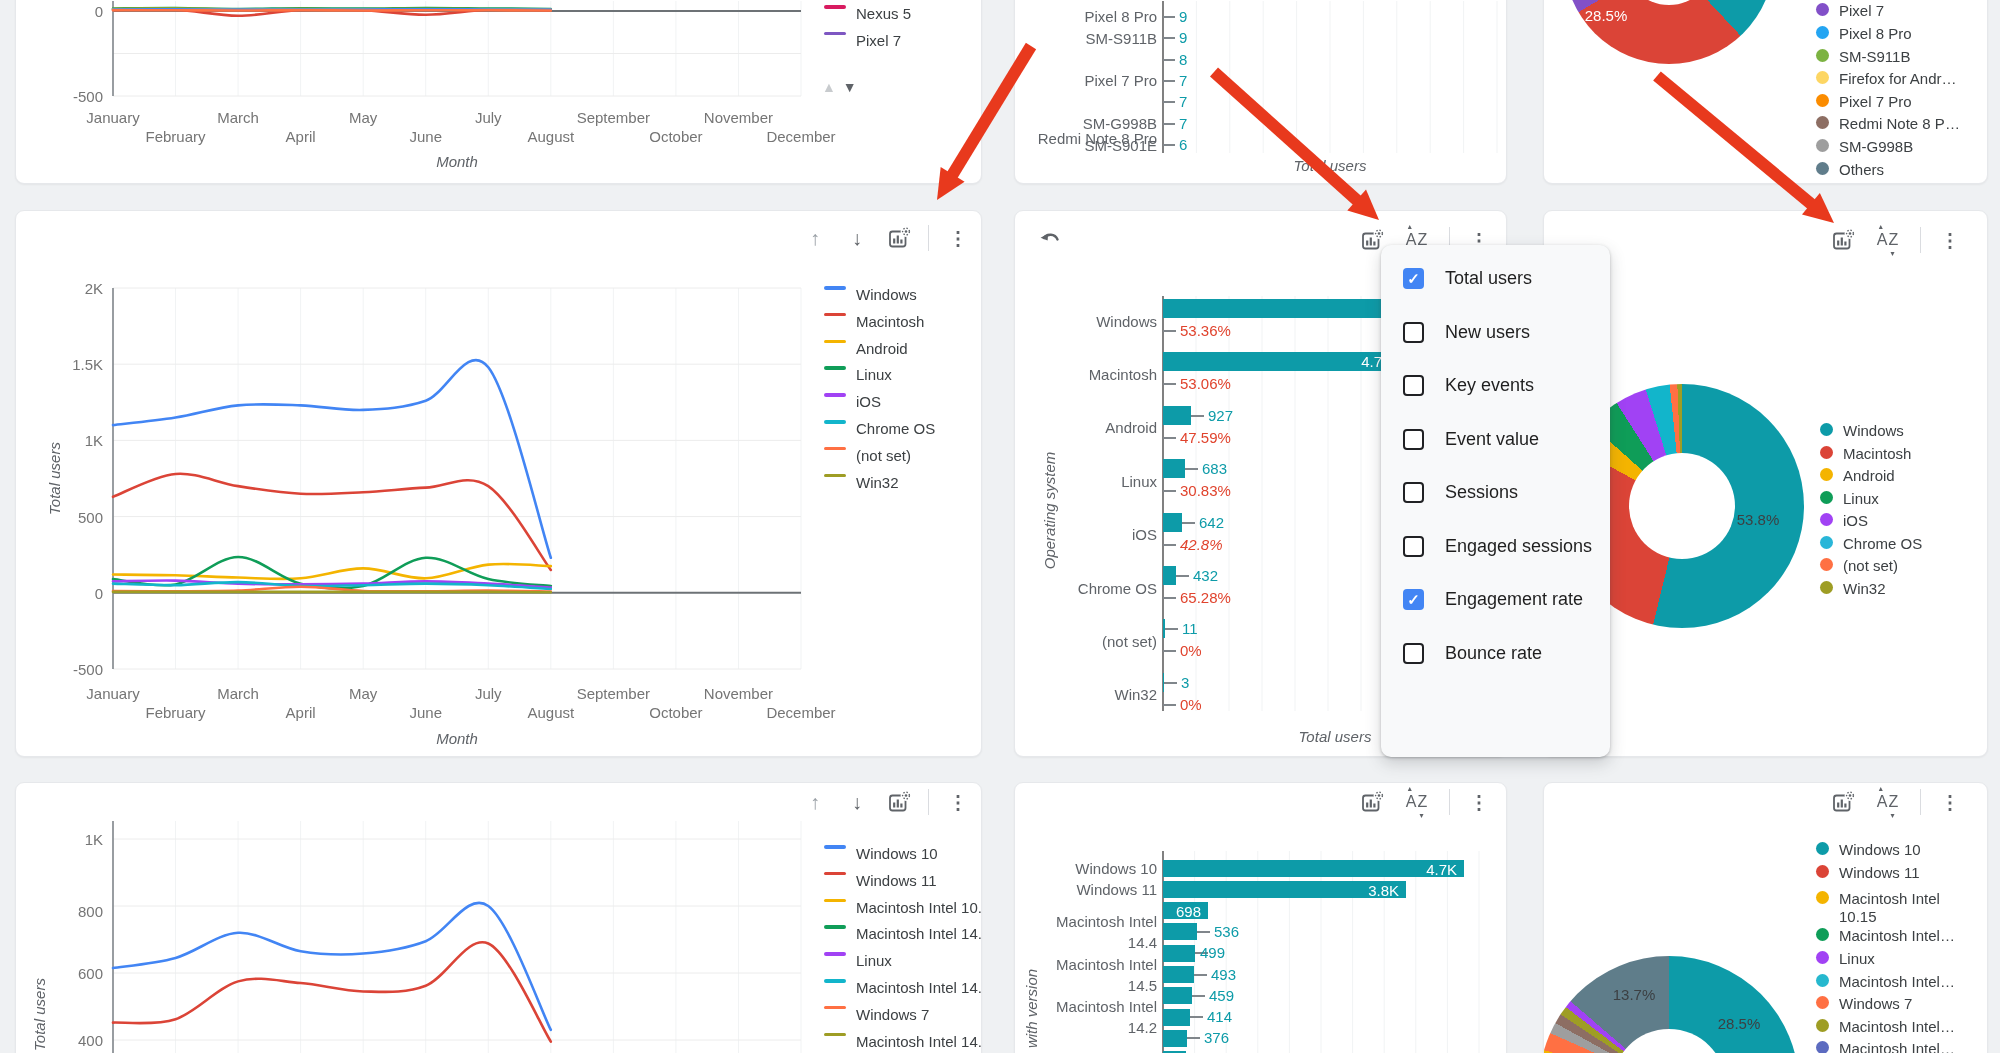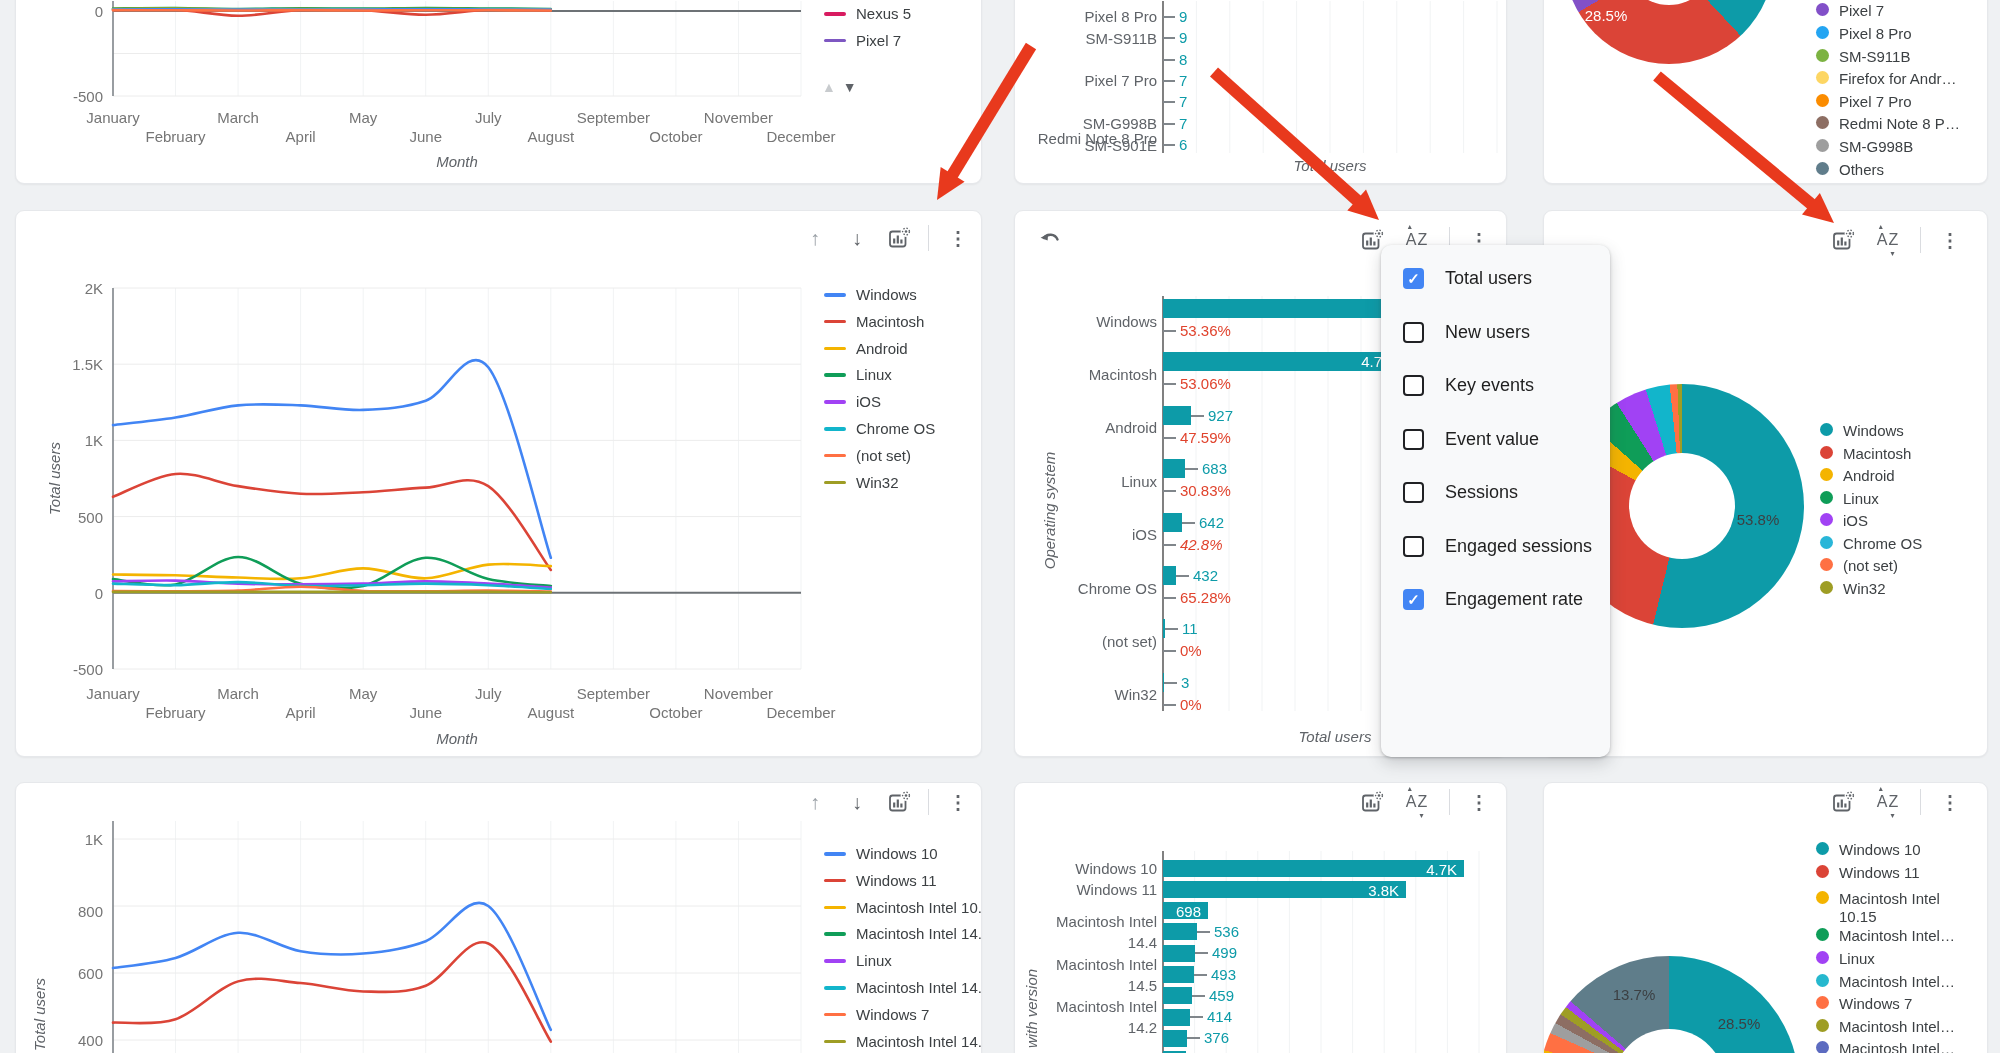--- a/index.html
+++ b/index.html
@@ -6,21 +6,21 @@
   #page{position:relative;width:2000px;height:1053px;overflow:hidden;background:#eff1f3;
         font-family:"Liberation Sans", sans-serif;color:#3c4043;}
   .card{position:absolute;background:#fff;border:1px solid #e6e8eb;border-radius:9px;
         box-shadow:0 1px 2px rgba(0,0,0,.05);overflow:hidden;}
   .content{position:absolute;left:0;right:0;}
   .tick-label{position:absolute;font-size:15px;color:#757575;text-align:right;width:70px;}
   .month-label{position:absolute;font-size:15px;color:#757575;transform:translateX(-50%);white-space:nowrap;}
   .axis-title{position:absolute;font-size:15px;font-style:italic;color:#5f6368;transform:translateX(-50%);white-space:nowrap;}
   .y-title{position:absolute;width:220px;text-align:center;font-size:15px;font-style:italic;color:#5f6368;
            transform:rotate(-90deg);white-space:nowrap;}
-  .legend-item{position:absolute;display:flex;align-items:center;}
+  .legend-item{position:absolute;display:flex;align-items:flex-start;}
   .legend-swatch{width:22px;height:3.5px;border-radius:2px;}
   .legend-dot{width:13px;height:13px;border-radius:50%;}
   .legend-text{font-size:15px;color:#3c4043;margin-left:10px;white-space:nowrap;line-height:17.5px;}
   .cat-label{position:absolute;font-size:15px;color:#5f6368;text-align:right;line-height:21px;white-space:nowrap;}
   .bar{position:absolute;}
   .bar-inside{position:absolute;color:#fff;font-size:15px;text-align:right;}
   .dash{position:absolute;height:2px;background:#80868b;}
   .val{position:absolute;font-size:15px;white-space:nowrap;}
   .toolbar{position:absolute;display:flex;align-items:center;gap:16px;}
   .tb-icon{width:26px;height:26px;display:flex;align-items:center;justify-content:center;
@@ -613,21 +613,21 @@
         <div class="bar-inside" style="left: 148px; top: 120.1px; width: 38px;">698</div>
         <div class="cat-label" style="right: 349px; top: 127.9px;">
           <div>Macintosh Intel</div>
           <div>14.4</div>
         </div>
         <div class="bar" style="left: 148px; top: 140.4px; width: 34px; height: 17px; background: rgb(13, 155, 168);"></div>
         <div class="dash" style="left: 182px; top: 147.9px; width: 13px;"></div>
         <div class="val" style="left: 199px; top: 139.9px; color: rgb(13, 155, 168);">536</div>
         <div class="bar" style="left: 148px; top: 161.7px; width: 32px; height: 17px; background: rgb(13, 155, 168);"></div>
         <div class="dash" style="left: 180px; top: 169.2px; width: 13px;"></div>
-        <div class="val" style="left: 197px; top: 161.2px; color: rgb(13, 155, 168);">499</div>
+        <div class="val" style="left: 185px; top: 161.2px; color: rgb(13, 155, 168);">499</div>
         <div class="cat-label" style="right: 349px; top: 170.5px;">
           <div>Macintosh Intel</div>
           <div>14.5</div>
         </div>
         <div class="bar" style="left: 148px; top: 183px; width: 31px; height: 17px; background: rgb(13, 155, 168);"></div>
         <div class="dash" style="left: 179px; top: 190.5px; width: 13px;"></div>
         <div class="val" style="left: 196px; top: 182.5px; color: rgb(13, 155, 168);">493</div>
         <div class="bar" style="left: 148px; top: 204.3px; width: 29px; height: 17px; background: rgb(13, 155, 168);"></div>
         <div class="dash" style="left: 177px; top: 211.8px; width: 13px;"></div>
         <div class="val" style="left: 194px; top: 203.8px; color: rgb(13, 155, 168);">459</div>
@@ -753,20 +753,24 @@
         <span class="menu-label">Sessions</span>
       </div>
       <div class="menu-item">
         <div class="cbx"></div>
         <span class="menu-label">Engaged sessions</span>
       </div>
       <div class="menu-item">
         <div class="cbx on" style="background: rgb(66, 133, 244);">✓</div>
         <span class="menu-label">Engagement rate</span>
       </div>
+      <div class="menu-item">
+        <div class="cbx"></div>
+        <span class="menu-label">Bounce rate</span>
+      </div>
     </div>
 
   <svg id="arrows" style="position:absolute;left:0;top:0;z-index:60;pointer-events:none;" width="2000" height="1053">
       <line x1="1031" y1="46" x2="949.5040371951791" y2="179.51466246747253" stroke="#e8391d" stroke-width="12"></line>
       <polygon points="937,200 940.6802662666662,167.09930638715286 964.5798267212815,181.6873497815285" fill="#e8391d"></polygon>
       <line x1="1214" y1="72" x2="1361.1340454944188" y2="203.97478020105464" stroke="#e8391d" stroke-width="12"></line>
       <polygon points="1379,220 1347.3195119853056,210.39028204624054 1366.0156017507418,189.54666845639605" fill="#e8391d"></polygon>
       <line x1="1657" y1="76" x2="1815.5370648921044" y2="207.66637592734085" stroke="#e8391d" stroke-width="12"></line>
       <polygon points="1834,223 1801.976717072746,214.6030153887819 1819.865945157515,193.06292442957022" fill="#e8391d"></polygon>
     </svg>

